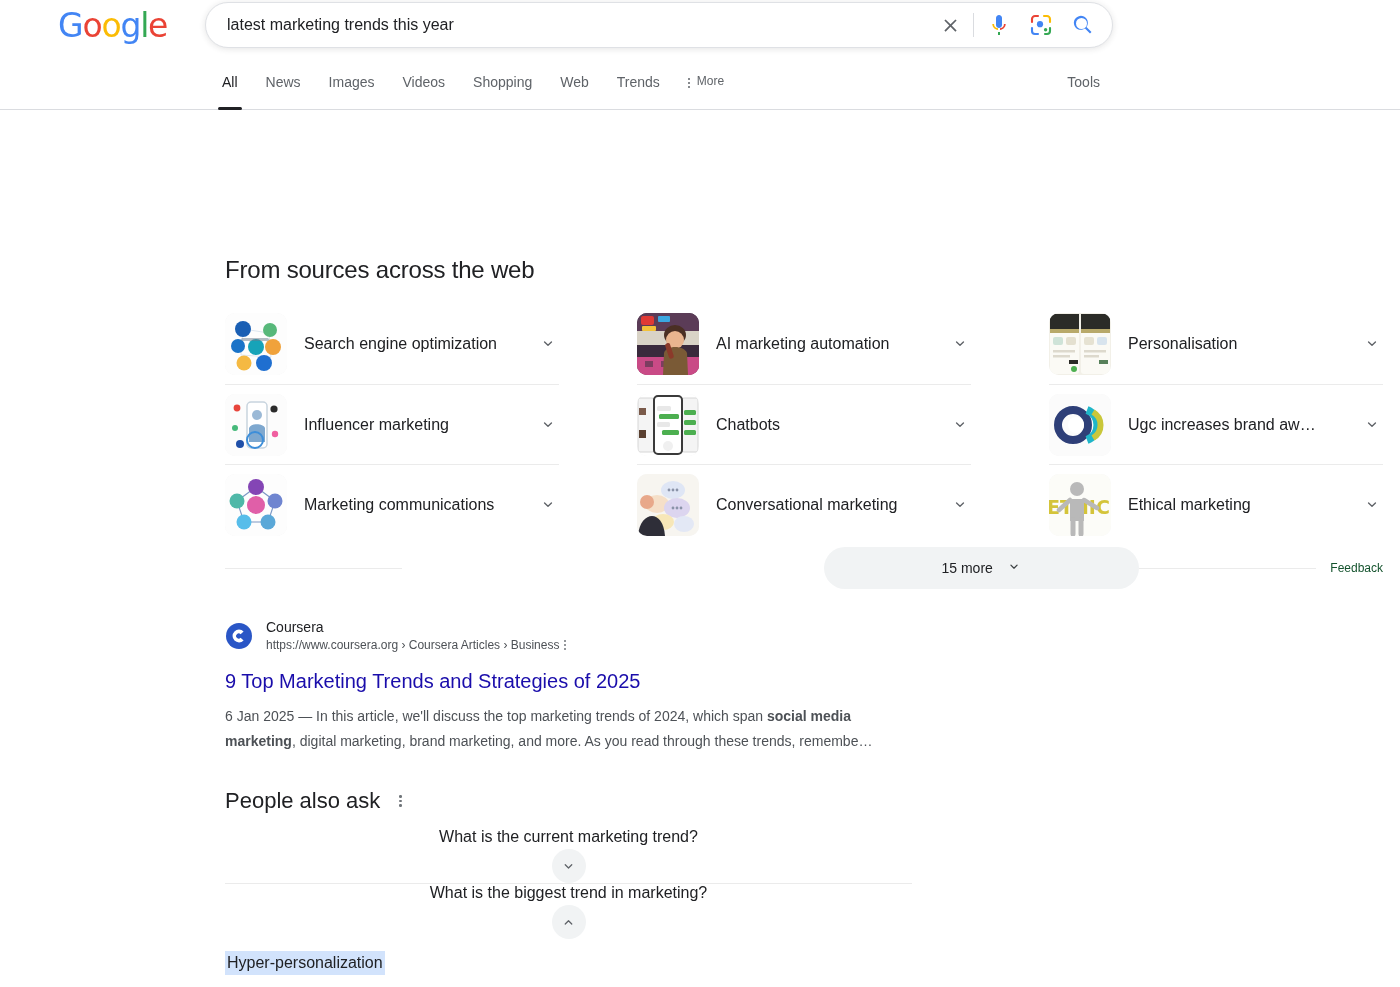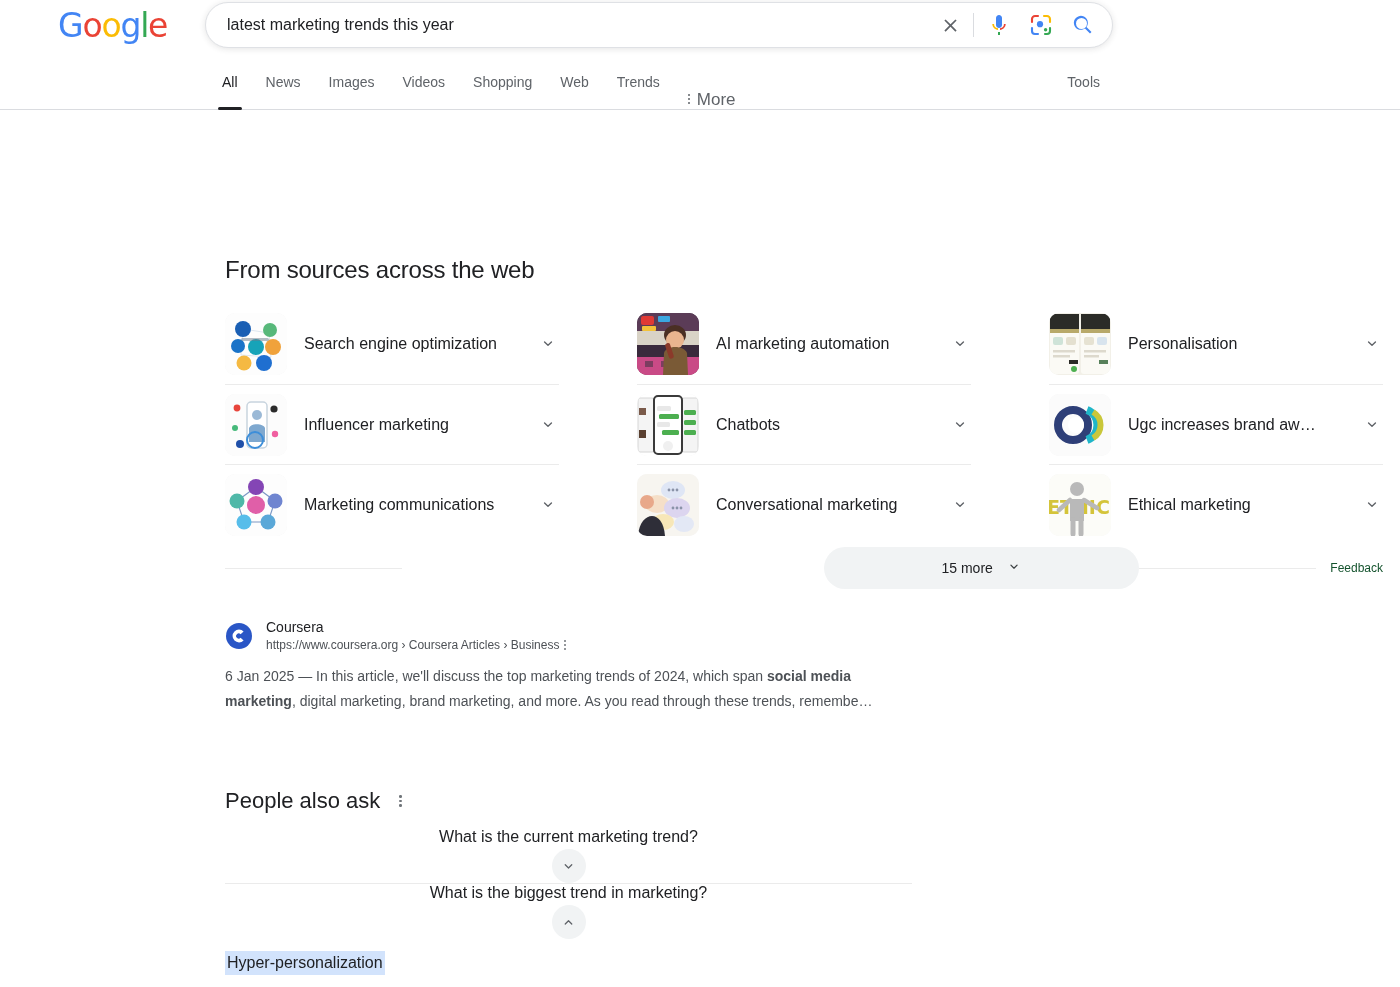--- a/index.html
+++ b/index.html
@@ -73,21 +73,21 @@
   .nav {
     position: absolute;
     left: 0; top: 72px;
     width: 100%;
     height: 38px;
   }
   .nav-inner {
     position: absolute;
     left: 222px; top: 0;
     display: flex;
-    align-items: flex-end;
+    align-items: flex-start;
     height: 38px;
   }
   .tab {
     font-size: 14px;
     color: #5f6368;
     padding: 2px 0 0 0;
     margin-right: 28px;
     cursor: pointer;
     position: relative;
     height: 38px;
@@ -97,21 +97,21 @@
   .tab.active::after {
     content: "";
     position: absolute;
     left: -4px; right: -4px; bottom: 0;
     height: 3px;
     background: #202124;
     border-radius: 2px;
   }
   .tab-more {
     display: flex; align-items: flex-start; gap: 7px;
-    font-size: 17px; color: #5f6368; cursor: pointer;
+    font-size: 12px; color: #5f6368; cursor: pointer;
     padding-top: 2px;
   }
   .kebab-v {
     display: inline-flex; flex-direction: column; gap: 2px;
     padding-top: 4px;
   }
   .kebab-v i { width: 2px; height: 2px; background: #5f6368; border-radius: 50%; display:block; }
   .tools {
     position: absolute;
     right: 300px; top: 2px;
@@ -624,20 +624,21 @@
         <div class="res-url-row">
           <div class="res-url">https://www.coursera.org › Coursera Articles › Business</div>
           <span class="res-kebab">
               <i></i>
               <i></i>
               <i></i>
             </span>
         </div>
       </div>
     </div>
+    <a class="res-title">9 Top Marketing Trends and Strategies of 2025</a>
     <div class="res-snippet">
       <span>6 Jan 2025 — </span><span>In this article, we'll discuss the top marketing trends of 2024, which span </span><b>social media marketing</b><span>, digital marketing, brand marketing, and more. As you read through these trends, remembe…</span>
     </div>
   </div>
 
   <div class="paa-head">
     <div class="paa-title">People also ask</div>
     <span class="paa-kebab">
         <i></i>
         <i></i>

